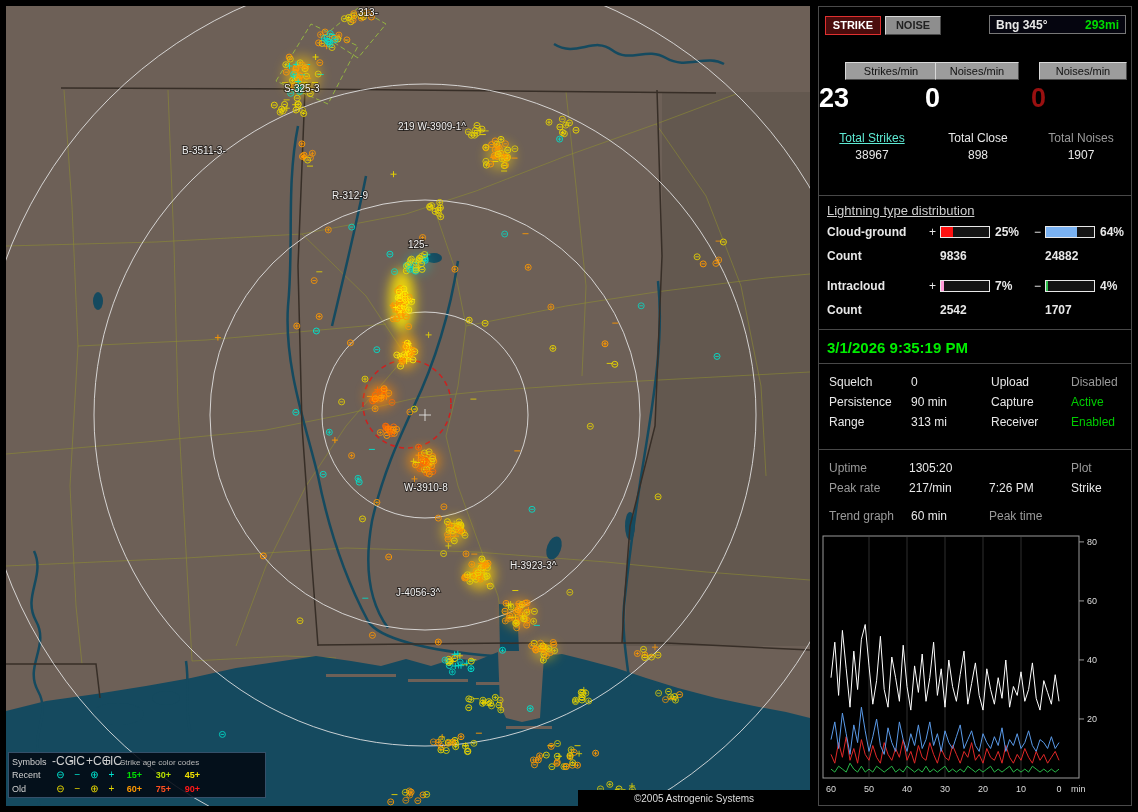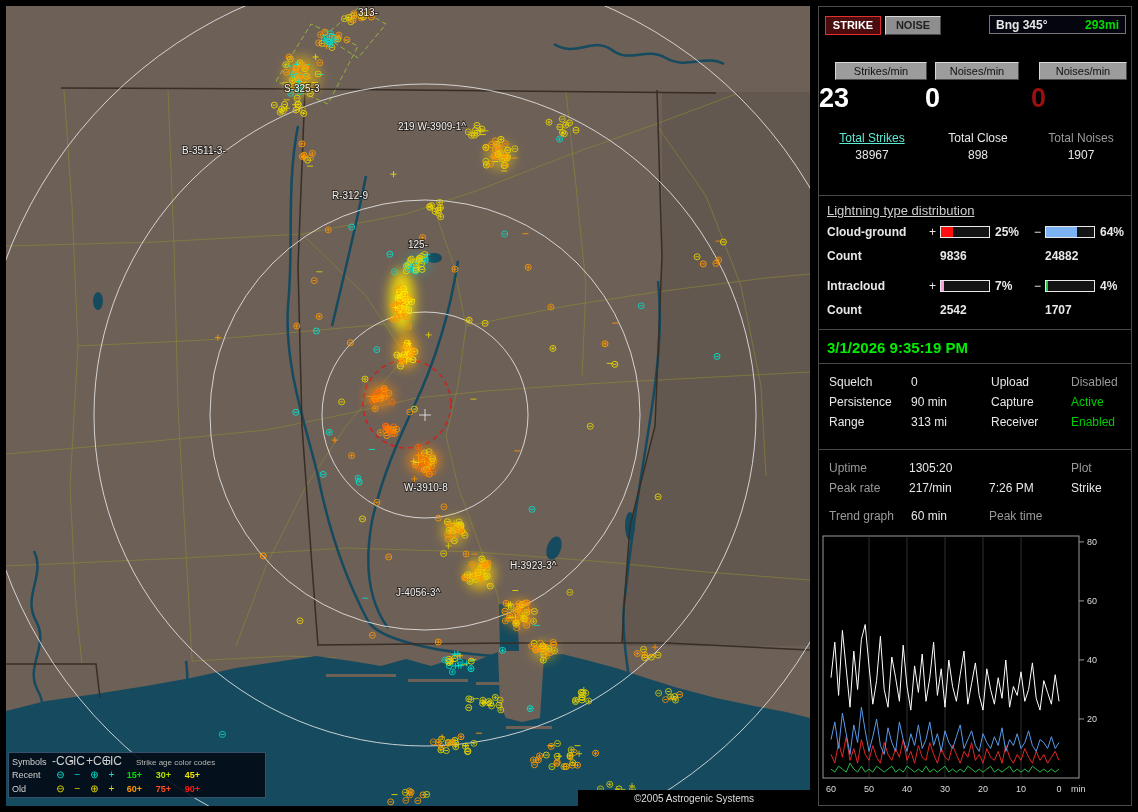--- a/index.html
+++ b/index.html
@@ -30,21 +30,21 @@
   .dcount{position:absolute;font-weight:bold}
   .datetime{position:absolute;left:8px;top:328px;height:26px;line-height:26px;color:#00ee00;font-weight:bold;font-size:15px}
   .srow{position:absolute;left:0;right:0;height:18px;line-height:18px}
   .legend{position:absolute;left:2px;top:746px;width:258px;background:rgba(2,8,18,0.88);border:1px solid #35506a;
     color:#d0d0d0;font-size:9px;padding:1px 3px;box-sizing:border-box}
   .lrow{height:14px;line-height:14px;white-space:nowrap}
   .lname{display:inline-block;width:40px}
   .lsym{display:inline-block;width:17px;text-align:center;font-size:10px}
   .lsymh{display:inline-block;width:17px;text-align:left;font-size:12px;color:#cfcfcf}
   .lage{display:inline-block;width:29px;text-align:center;font-weight:bold}
-  .lagehead{display:inline-block;margin-left:16px;font-size:8px;color:#b8b8b8}
+  .lagehead{display:inline-block;margin-left:0;font-size:8px;color:#b8b8b8}
   .storm-label{fill:#f2f2f2;font-family:"Liberation Sans",sans-serif;font-size:10px;paint-order:stroke;stroke:rgba(0,0,0,0.55);stroke-width:2px}
   .copyright-text{fill:#dddddd;font-family:"Liberation Sans",sans-serif;font-size:10px}
   svg text{user-select:none}
 </style>
 </head>
 <body>
 
 <div class="stage">
 
   <div class="map-wrap">
@@ -2886,21 +2886,21 @@
 
   <div class="panel">
 
     <div class="btn-strike">STRIKE</div>
     <div class="btn-noise">NOISE</div>
     <div class="bng-box">
       <span>Bng 345°</span>
       <span style="color: rgb(0, 221, 0);">293mi</span>
     </div>
 
-    <div class="rate-btn" style="left:16px;width:90px">Strikes/min</div>
+    <div class="rate-btn" style="left:26px;width:90px">Strikes/min</div>
     <div class="rate-btn" style="left:116px;width:82px">Noises/min</div>
     <div class="rate-btn" style="left:220px;width:86px">Noises/min</div>
 
     <div class="bignum col1" style="color: rgb(255, 255, 255);">23</div>
     <div class="bignum col2" style="color: rgb(255, 255, 255);">0</div>
     <div class="bignum col3" style="color: rgb(154, 16, 16);">0</div>
 
     <div class="tot-l col1" style="color: #5eead4; text-decoration: underline;">Total Strikes</div>
     <div class="tot-l col2" style="color: rgb(232, 232, 232);">Total Close</div>
     <div class="tot-l col3" style="color: rgb(154, 154, 154);">Total Noises</div>

